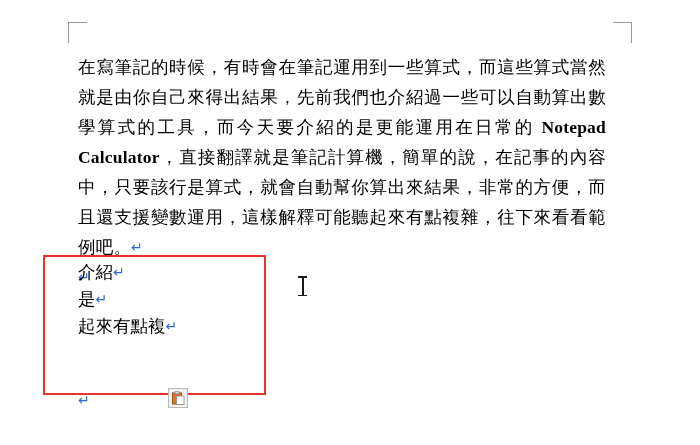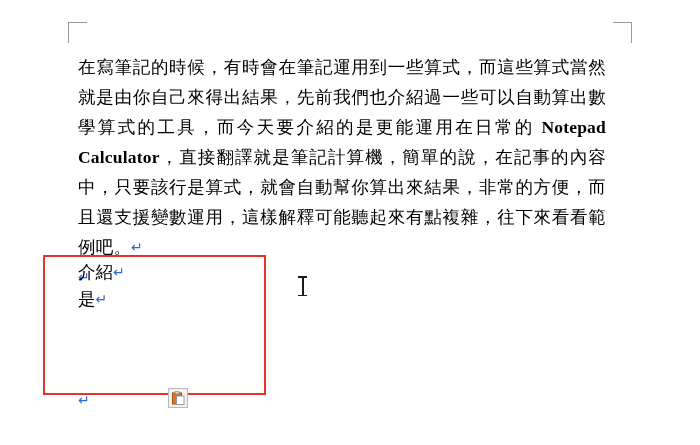--- a/index.html
+++ b/index.html
@@ -150,20 +150,23 @@
 
 <div class="red-box"></div>
 
 <div class="list-area">
   <div class="list-line">
     <span>介紹</span><span class="pilcrow">↵</span>
   </div>
   <div class="list-line">
     <span>是</span><span class="pilcrow">↵</span>
   </div>
+  <div class="list-line">
+    <span>起來有點複</span><span class="pilcrow">↵</span>
+  </div>
 </div>
 
 <div class="tail-pilcrow">↵</div>
 
 <div class="paste-btn">
   <svg width="14" height="14" viewBox="0 0 14 14">
     <rect x="1.5" y="2" width="9" height="11" fill="#d9782d" stroke="#9c5417" stroke-width="1"></rect>
     <rect x="4" y="0.8" width="4" height="2.2" fill="#efefef" stroke="#7a7a7a" stroke-width="0.8"></rect>
     <rect x="5.5" y="5" width="7.5" height="8.5" fill="#ffffff" stroke="#8a8a8a" stroke-width="0.8"></rect>
   </svg>

